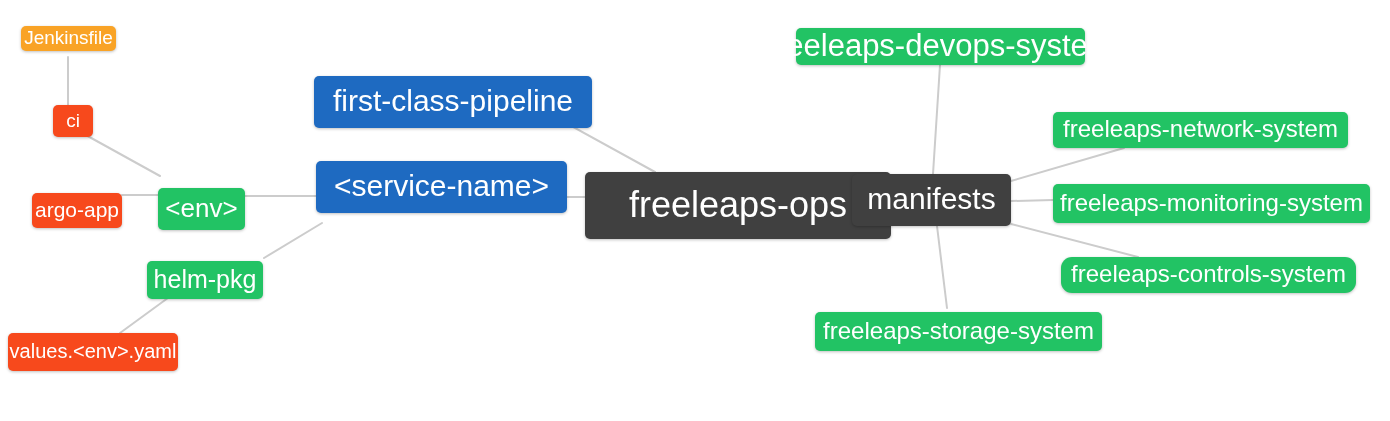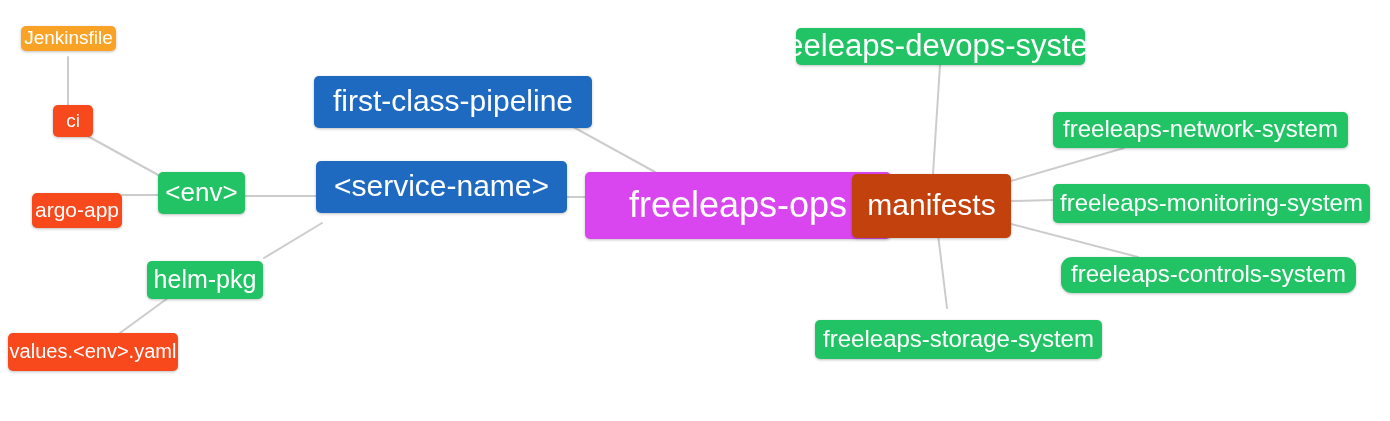--- a/index.html
+++ b/index.html
@@ -69,50 +69,50 @@
   <div>
       <div class="node" style="left: 21px; top: 26px; width: 95px; height: 25px; font-size: 19px; background: rgb(249, 163, 38);">
         <span>Jenkinsfile</span>
       </div>
       <div class="node" style="left: 53px; top: 105px; width: 40px; height: 32px; font-size: 19px; background: rgb(247, 73, 28);">
         <span>ci</span>
       </div>
       <div class="node" style="left: 32px; top: 177px; width: 90px; height: 35px; font-size: 21px; background: rgb(247, 73, 28); margin-top: 16px;">
         <span>argo-app</span>
       </div>
-      <div class="node" style="left: 158px; top: 172px; width: 87px; height: 42px; font-size: 26px; background: rgb(34, 195, 100);">
+      <div class="node" style="left: 158px; top: 188px; width: 87px; height: 42px; font-size: 26px; background: rgb(34, 195, 100);">
         <span>&lt;env&gt;</span>
       </div>
       <div class="node" style="left: 147px; top: 261px; width: 116px; height: 38px; font-size: 25px; background: rgb(34, 195, 100);">
         <span>helm-pkg</span>
       </div>
       <div class="node" style="left: 8px; top: 333px; width: 170px; height: 38px; font-size: 20px; background: rgb(247, 73, 28);">
         <span>values.&lt;env&gt;.yaml</span>
       </div>
       <div class="node" style="left: 314px; top: 37px; width: 278px; height: 52px; font-size: 30px; background: rgb(30, 106, 193); margin-top: 39px;">
         <span>first-class-pipeline</span>
       </div>
       <div class="node" style="left: 316px; top: 161px; width: 251px; height: 52px; font-size: 30px; background: rgb(30, 106, 193);">
         <span>&lt;service-name&gt;</span>
       </div>
-      <div class="node" style="left: 585px; top: 172px; width: 306px; height: 67px; font-size: 36px; background: #d946ef;">
+      <div class="node" style="left: 585px; top: 172px; width: 306px; height: 67px; font-size: 36px; background: #404040;">
         <span>freeleaps-ops</span>
       </div>
-      <div class="node" style="left: 852px; top: 174px; width: 159px; height: 64px; font-size: 30px; background: #c2410c;">
+      <div class="node" style="left: 852px; top: 174px; width: 159px; height: 52px; font-size: 30px; background: #404040;">
         <span>manifests</span>
       </div>
       <div class="node" style="left: 796px; top: 28px; width: 289px; height: 37px; font-size: 31px; background: rgb(34, 195, 100);">
         <span>freeleaps-devops-system</span>
       </div>
       <div class="node" style="left: 1053px; top: 112px; width: 295px; height: 36px; font-size: 24px; background: rgb(34, 195, 100); text-align: right;">
         <span>freeleaps-network-system</span>
       </div>
       <div class="node" style="left: 1053px; top: 184px; width: 317px; height: 39px; font-size: 24px; background: rgb(34, 195, 100);">
         <span>freeleaps-monitoring-system</span>
       </div>
       <div class="node" style="left: 1061px; top: 257px; width: 295px; height: 36px; font-size: 24px; background: rgb(34, 195, 100); border-radius: 11px;">
         <span>freeleaps-controls-system</span>
       </div>
-      <div class="node" style="left: 815px; top: 320px; width: 287px; height: 39px; font-size: 24px; background: rgb(34, 195, 100);">
+      <div class="node" style="left: 815px; top: 312px; width: 287px; height: 39px; font-size: 24px; background: rgb(34, 195, 100);">
         <span>freeleaps-storage-system</span>
       </div>
     </div>
 </div>
 
 </body></html>

